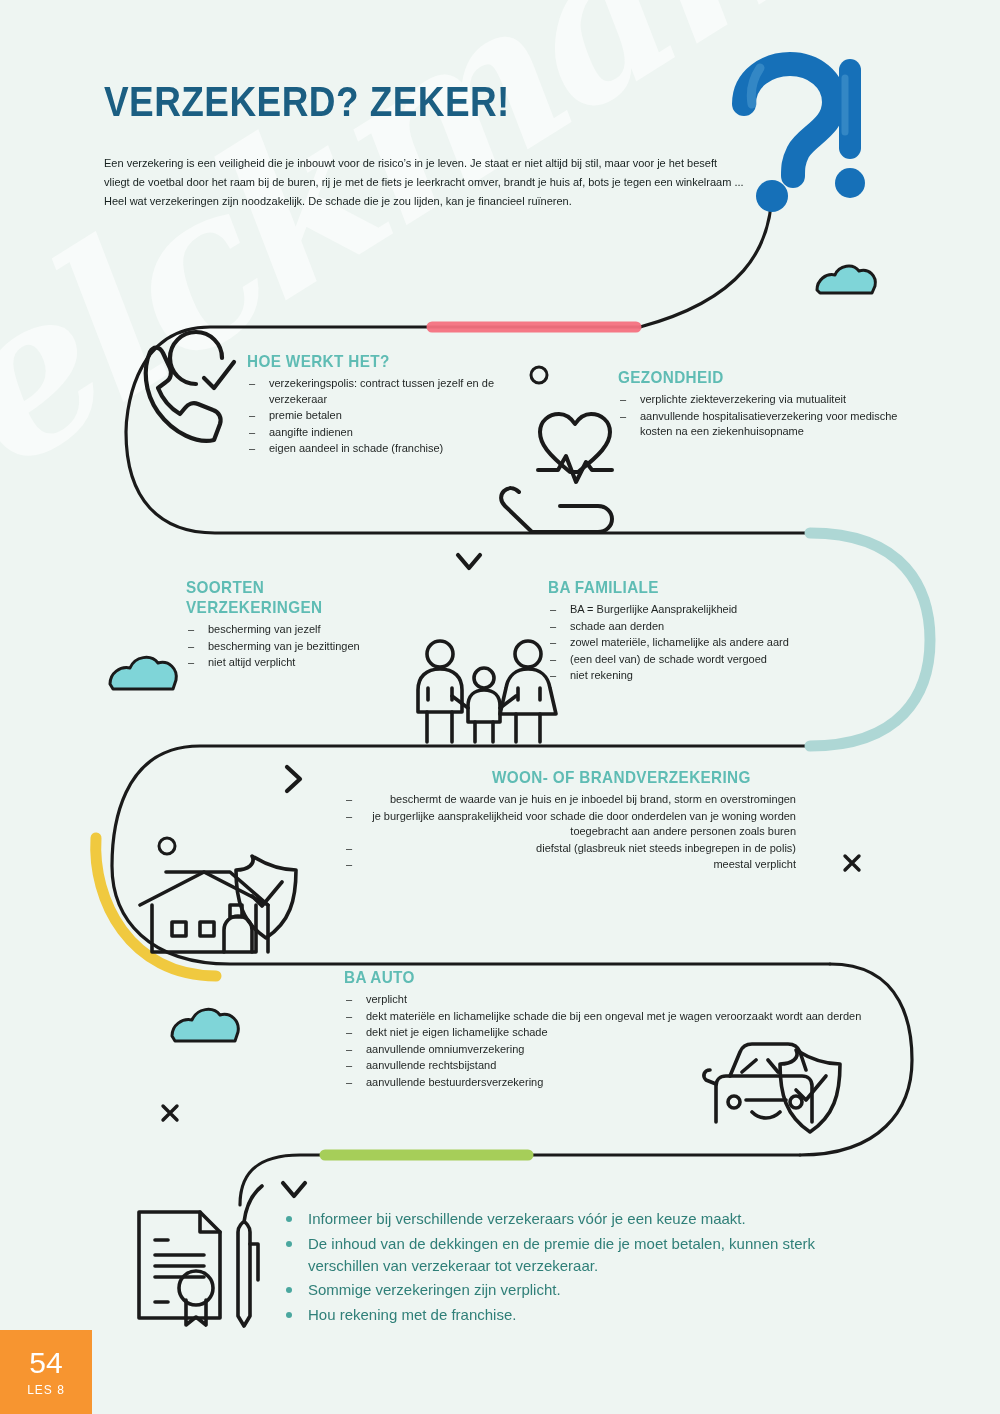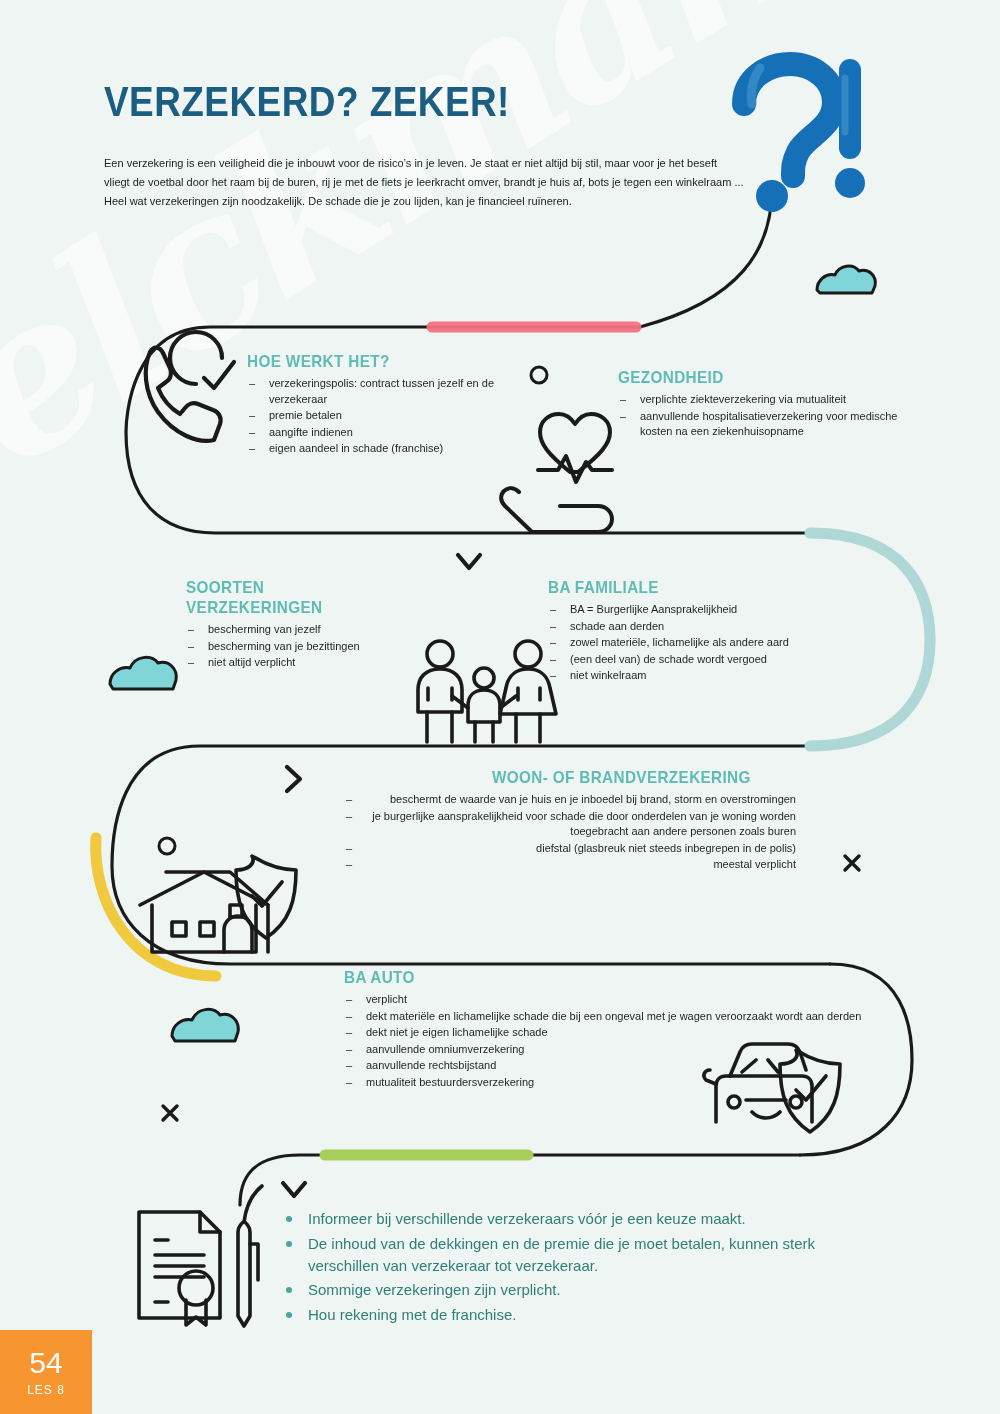--- a/index.html
+++ b/index.html
@@ -266,21 +266,21 @@
     </ul>
   </div>
 
   <div class="block" style="left:548px;top:578px;width:360px;">
     <h3>BA FAMILIALE</h3>
     <ul class="dash">
       <li>BA = Burgerlijke Aansprakelijkheid</li>
       <li>schade aan derden</li>
       <li>zowel materiële, lichamelijke als andere aard</li>
       <li>(een deel van) de schade wordt vergoed</li>
-      <li>niet winkelraam</li>
+      <li>niet rekening</li>
     </ul>
   </div>
 
   <div class="block" style="left:344px;top:768px;width:452px;text-align:right;">
     <h3>WOON- OF BRANDVERZEKERING</h3>
     <ul class="dash">
       <li>beschermt de waarde van je huis en je inboedel bij brand, storm en overstromingen</li>
       <li>je burgerlijke aansprakelijkheid voor schade die door onderdelen van je woning worden toegebracht aan andere personen zoals buren</li>
       <li>diefstal (glasbreuk niet steeds inbegrepen in de polis)</li>
       <li>meestal verplicht</li>
@@ -288,21 +288,21 @@
   </div>
 
   <div class="block" style="left:344px;top:968px;width:552px;">
     <h3>BA AUTO</h3>
     <ul class="dash">
       <li>verplicht</li>
       <li>dekt materiële en lichamelijke schade die bij een ongeval met je wagen veroorzaakt wordt aan derden</li>
       <li>dekt niet je eigen lichamelijke schade</li>
       <li>aanvullende omniumverzekering</li>
       <li>aanvullende rechtsbijstand</li>
-      <li>mutualiteit bestuurdersverzekering</li>
+      <li>aanvullende bestuurdersverzekering</li>
     </ul>
   </div>
 
   <div class="tips">
     <ul class="tips-list">
       <li>Informeer bij verschillende verzekeraars vóór je een keuze maakt.</li>
       <li>De inhoud van de dekkingen en de premie die je moet betalen, kunnen sterk verschillen van verzekeraar tot verzekeraar.</li>
       <li>Sommige verzekeringen zijn verplicht.</li>
       <li>Hou rekening met de franchise.</li>
     </ul>

